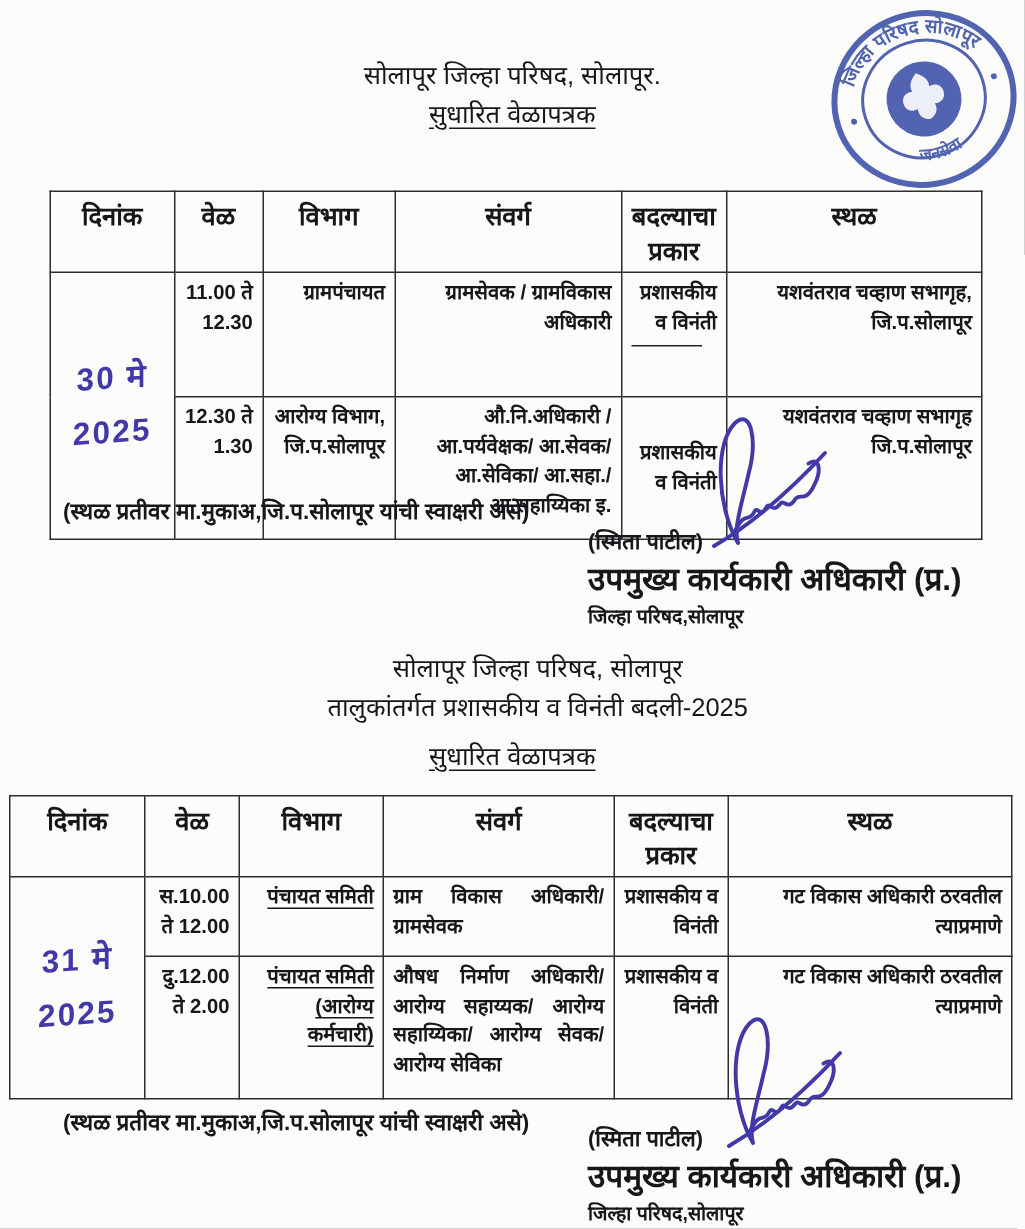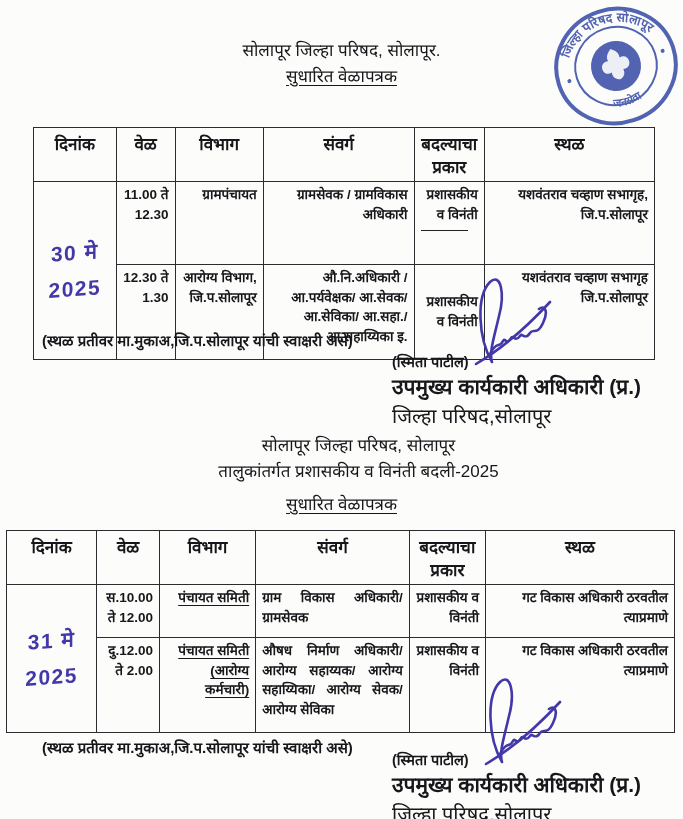--- a/index.html
+++ b/index.html
@@ -40,21 +40,21 @@
   
   .note{position:absolute;left:42px;font-size:15px;font-weight:bold;}
   .note1{top:330px;}
   .note2{top:737px;}
   
   .sig-block{position:absolute;width:280px;line-height:1.4;}
   .sig1{top:352px;left:392px;}
   .sig2{top:750px;left:392px;}
   .sig-name{font-size:14.5px;font-weight:bold;}
   .sig-desig{font-size:21px;font-weight:bold;}
-  .sig-office{font-size:20px;font-weight:normal;}
+  .sig-office{font-size:13px;font-weight:bold;}
   .sig-svg{position:absolute;pointer-events:none;}
   .sig-svg1{top:276px;left:462px;}
   .sig-svg2{top:676px;left:472px;}
   
   .stamp{position:absolute;top:4px;left:550px;opacity:.88;}
 </style>
 </head>
 <body>
 
 <div class="page">

